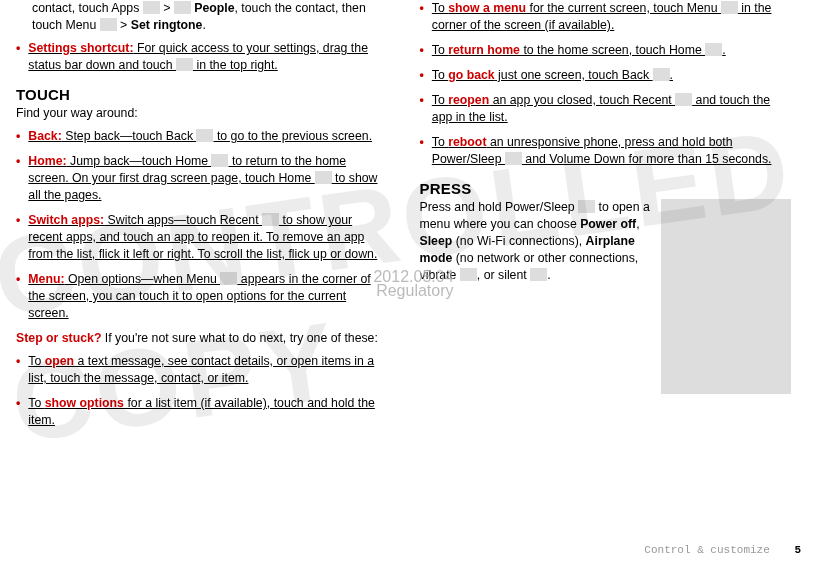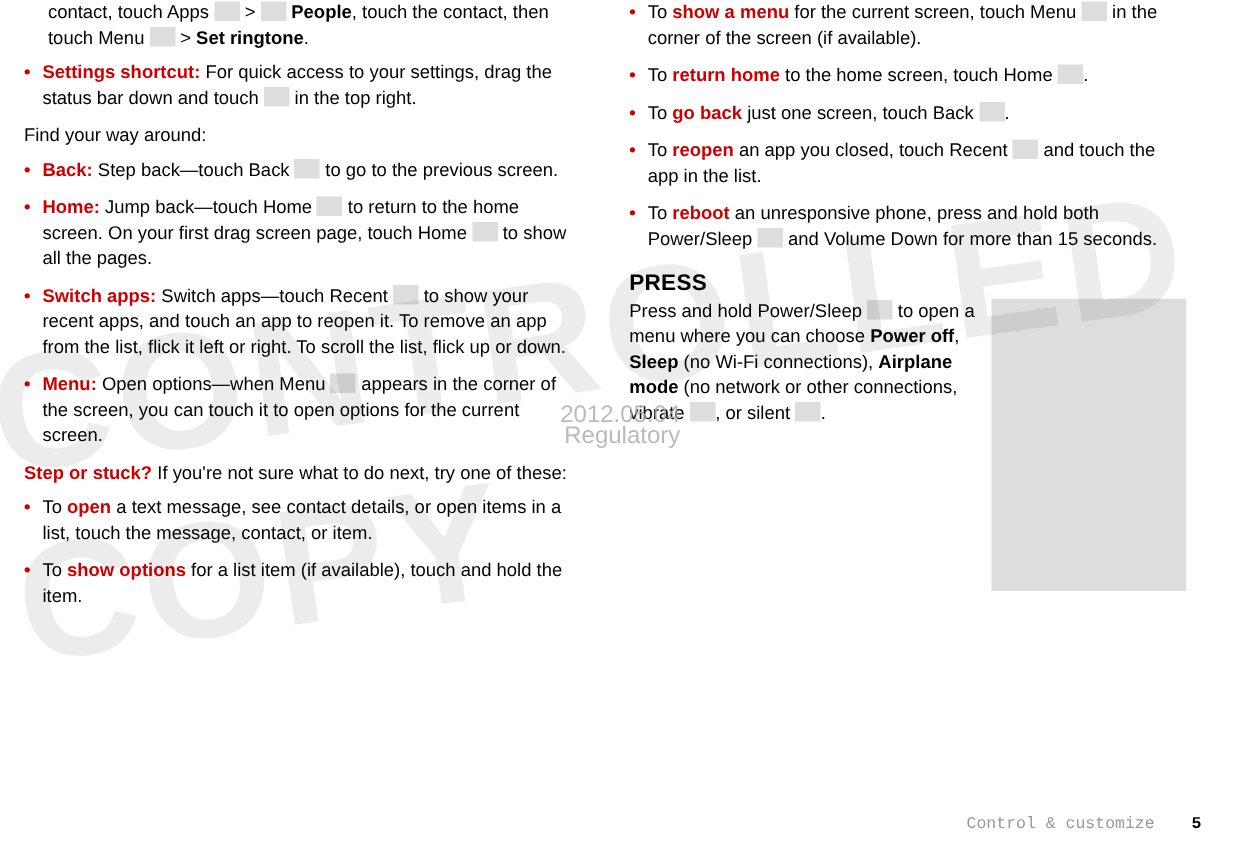--- a/index.html
+++ b/index.html
@@ -6,21 +6,21 @@
 body { margin: 0; font-family: Arial, Helvetica, sans-serif; font-size: 12.3px; color: #000; -webkit-font-smoothing: antialiased; }
 .page { width: 827px; height: 568px; position: relative; overflow: hidden; background: #fff; }
 .watermark { position: absolute; inset: 0; opacity: 0.07; display: flex; align-items: center; justify-content: center; pointer-events: none; transform: rotate(-8deg); font-size: 110px; font-weight: 900; color: #000; letter-spacing: 4px; }
 .datetag { position: absolute; top: 270px; left: 50%; transform: translateX(-50%); color: #aaa; font-size: 16px; line-height: 14px; text-align: right; opacity: 0.8; pointer-events: none; }
 .cols { display: flex; padding: 0 0; width: 807px; }
 .col { width: 50%; padding: 0 16px; box-sizing: border-box; }
 p, li { line-height: 17px; margin: 0 0 6px 0; }
 ul { list-style: none; padding: 0; margin: 0; }
 .bullet { display: flex; margin-bottom: 8px; }
 .bullet-dot { color: #cc0000; font-weight: bold; margin-right: 8px; line-height: 17px; }
-.bullet-body { flex: 1; }
+.bullet-body { flex: 1; text-decoration: underline; }
 .red { color: #cc0000; font-weight: bold; }
 .bold { font-weight: bold; }
 .h1 { font-weight: 900; font-size: 15px; letter-spacing: 0.2px; margin: 12px 0 2px 0; }
 .h2 { font-weight: 900; font-size: 12px; color: #cc0000; letter-spacing: 0.2px; margin: 12px 0 0 0; }
 .iconph { display: inline-block; width: 17px; height: 13px; background: #ddd; vertical-align: -2px; }
 .bigph { float: right; width: 130px; height: 195px; background: #ddd; margin: 0 0 4px 10px; }
 .footer { position: absolute; right: 26px; bottom: 12px; font-size: 11px; color: #999; font-family: Liberation Mono, monospace; }
 .footer .pg { color: #000; font-weight: bold; margin-left: 18px; }
 </style>
 </head>
@@ -50,20 +50,21 @@
 
     <ul>
       <li class="bullet">
         <span class="bullet-dot">•</span>
         <span class="bullet-body">
           <span class="red">Settings shortcut:</span><span> For quick access to your settings, drag the status bar down and touch </span><span class="iconph"></span><span> in the top right.</span>
         </span>
       </li>
     </ul>
 
+    <div class="h1">TOUCH</div>
     <p>Find your way around:</p>
 
     <ul>
       <li class="bullet">
         <span class="bullet-dot">•</span>
         <span class="bullet-body">
           <span class="red">Back:</span><span> Step back—touch Back </span><span class="iconph"></span><span> to go to the previous screen.</span>
         </span>
       </li>
       <li class="bullet">

